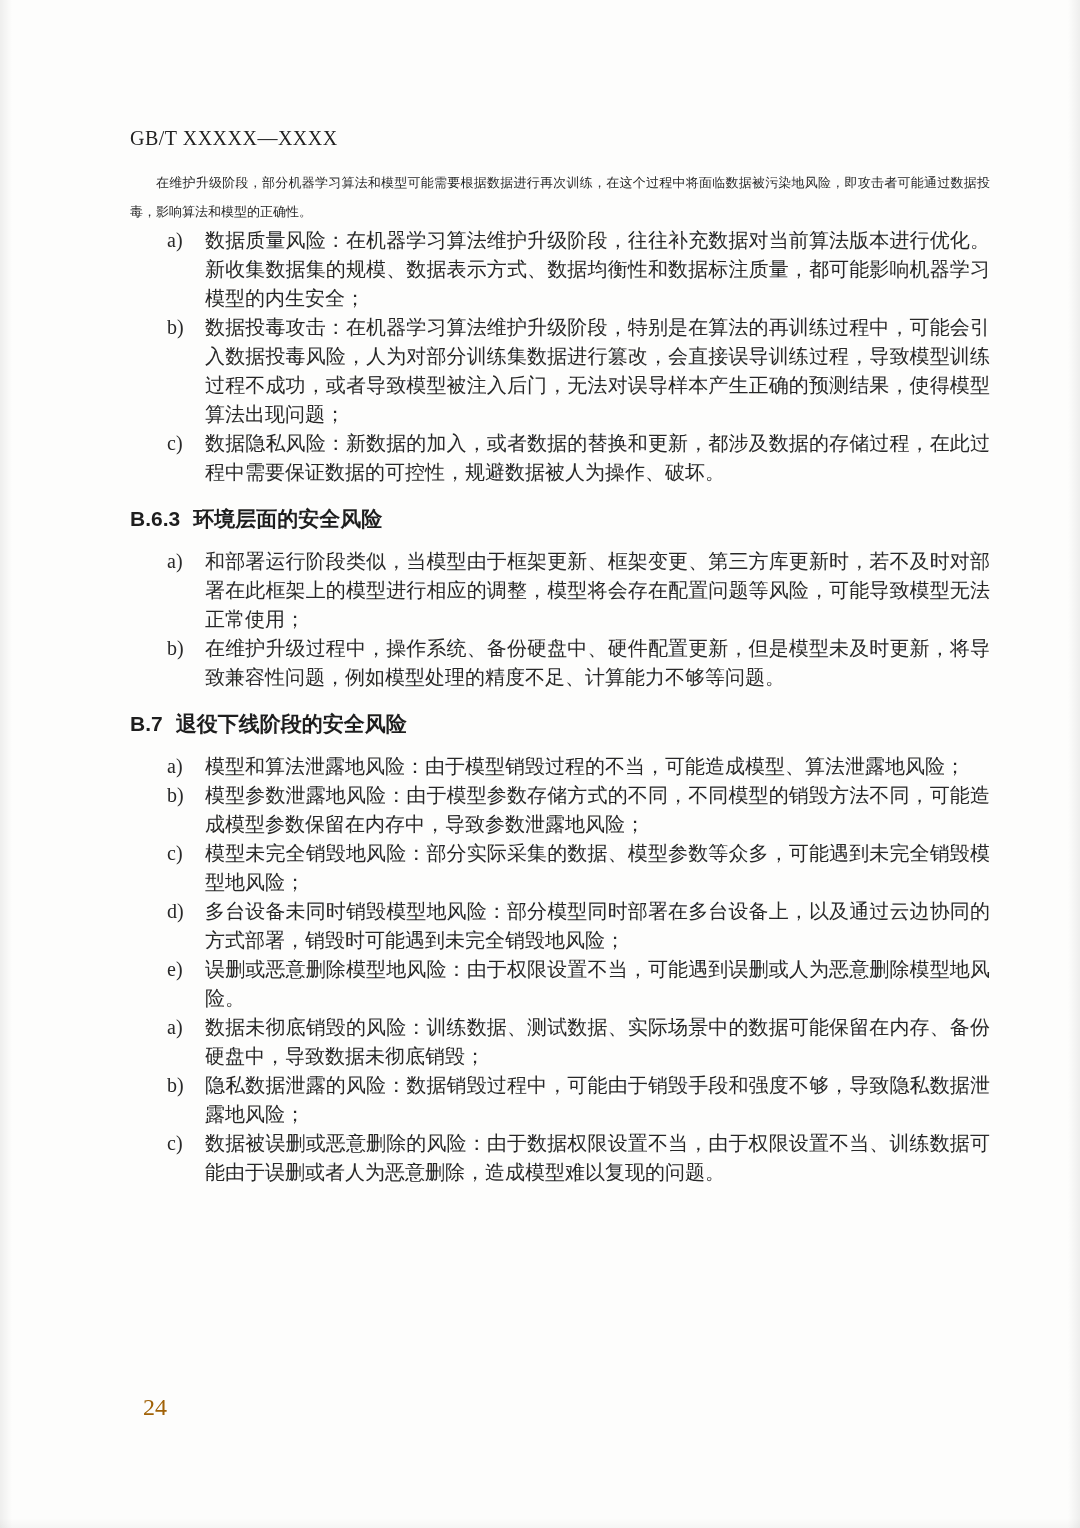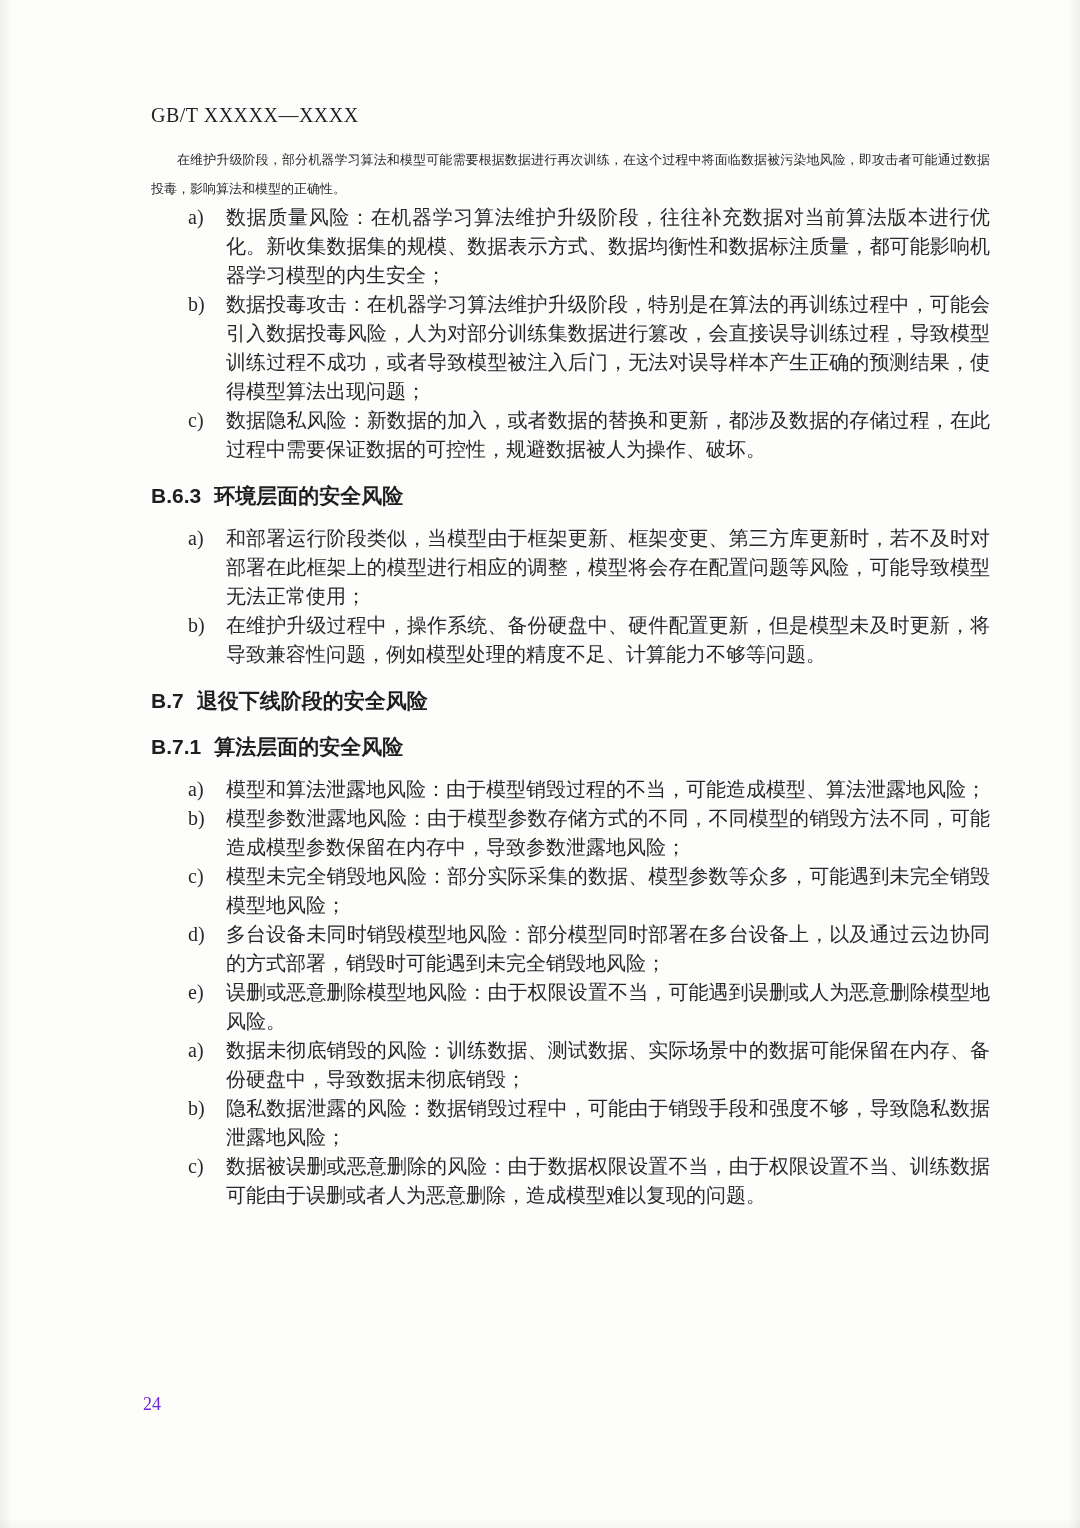--- a/index.html
+++ b/index.html
@@ -24,22 +24,21 @@
       linear-gradient(90deg, rgba(0,0,0,0.06), rgba(0,0,0,0) 12px),
       linear-gradient(270deg, rgba(0,0,0,0.06), rgba(0,0,0,0) 12px),
       linear-gradient(0deg, rgba(0,0,0,0.03), rgba(0,0,0,0) 10px);
     pointer-events: none;
   }
 
   .content {
     position: absolute;
     left: 130px;
     right: 90px;
-    top: 104px;
-    margin-left: 21px;
+    top: 127px;
   }
 
   .running-header {
     font-size: 20px;
     letter-spacing: 0.5px;
     margin-bottom: 18px;
     color: #222;
   }
 
   .para {
@@ -80,22 +79,22 @@
     margin: 17px 0 14px 0;
     color: #1e1e1e;
   }
 
   .sec .sec-title { margin-left: 13px; }
 
   .page-number {
     position: absolute;
     left: 143px;
     top: 1394px;
-    font-size: 18px;
-    color: #6d28d9;
+    font-size: 24px;
+    color: #a16207;
   }
 </style>
 </head>
 <body>
 
 <div class="page">
   <div class="content">
 
     <div class="running-header">GB/T XXXXX—XXXX</div>
 
@@ -131,24 +130,20 @@
         <span class="li-text">在维护升级过程中，操作系统、备份硬盘中、硬件配置更新，但是模型未及时更新，将导致兼容性问题，例如模型处理的精度不足、计算能力不够等问题。</span>
       </div>
     </div>
 
     <h3 class="sec">
       <span class="sec-num">B.7</span>
       <span class="sec-title">退役下线阶段的安全风险</span>
     </h3>
 
 
-    <h3 class="sec">
-      <span class="sec-num">B.7.1</span>
-      <span class="sec-title">算法层面的安全风险</span>
-    </h3>
 
     <div class="list">
       <div class="li">
         <span class="marker">a)</span>
         <span class="li-text">模型和算法泄露地风险：由于模型销毁过程的不当，可能造成模型、算法泄露地风险；</span>
       </div>
       <div class="li">
         <span class="marker">b)</span>
         <span class="li-text">模型参数泄露地风险：由于模型参数存储方式的不同，不同模型的销毁方法不同，可能造成模型参数保留在内存中，导致参数泄露地风险；</span>
       </div>

